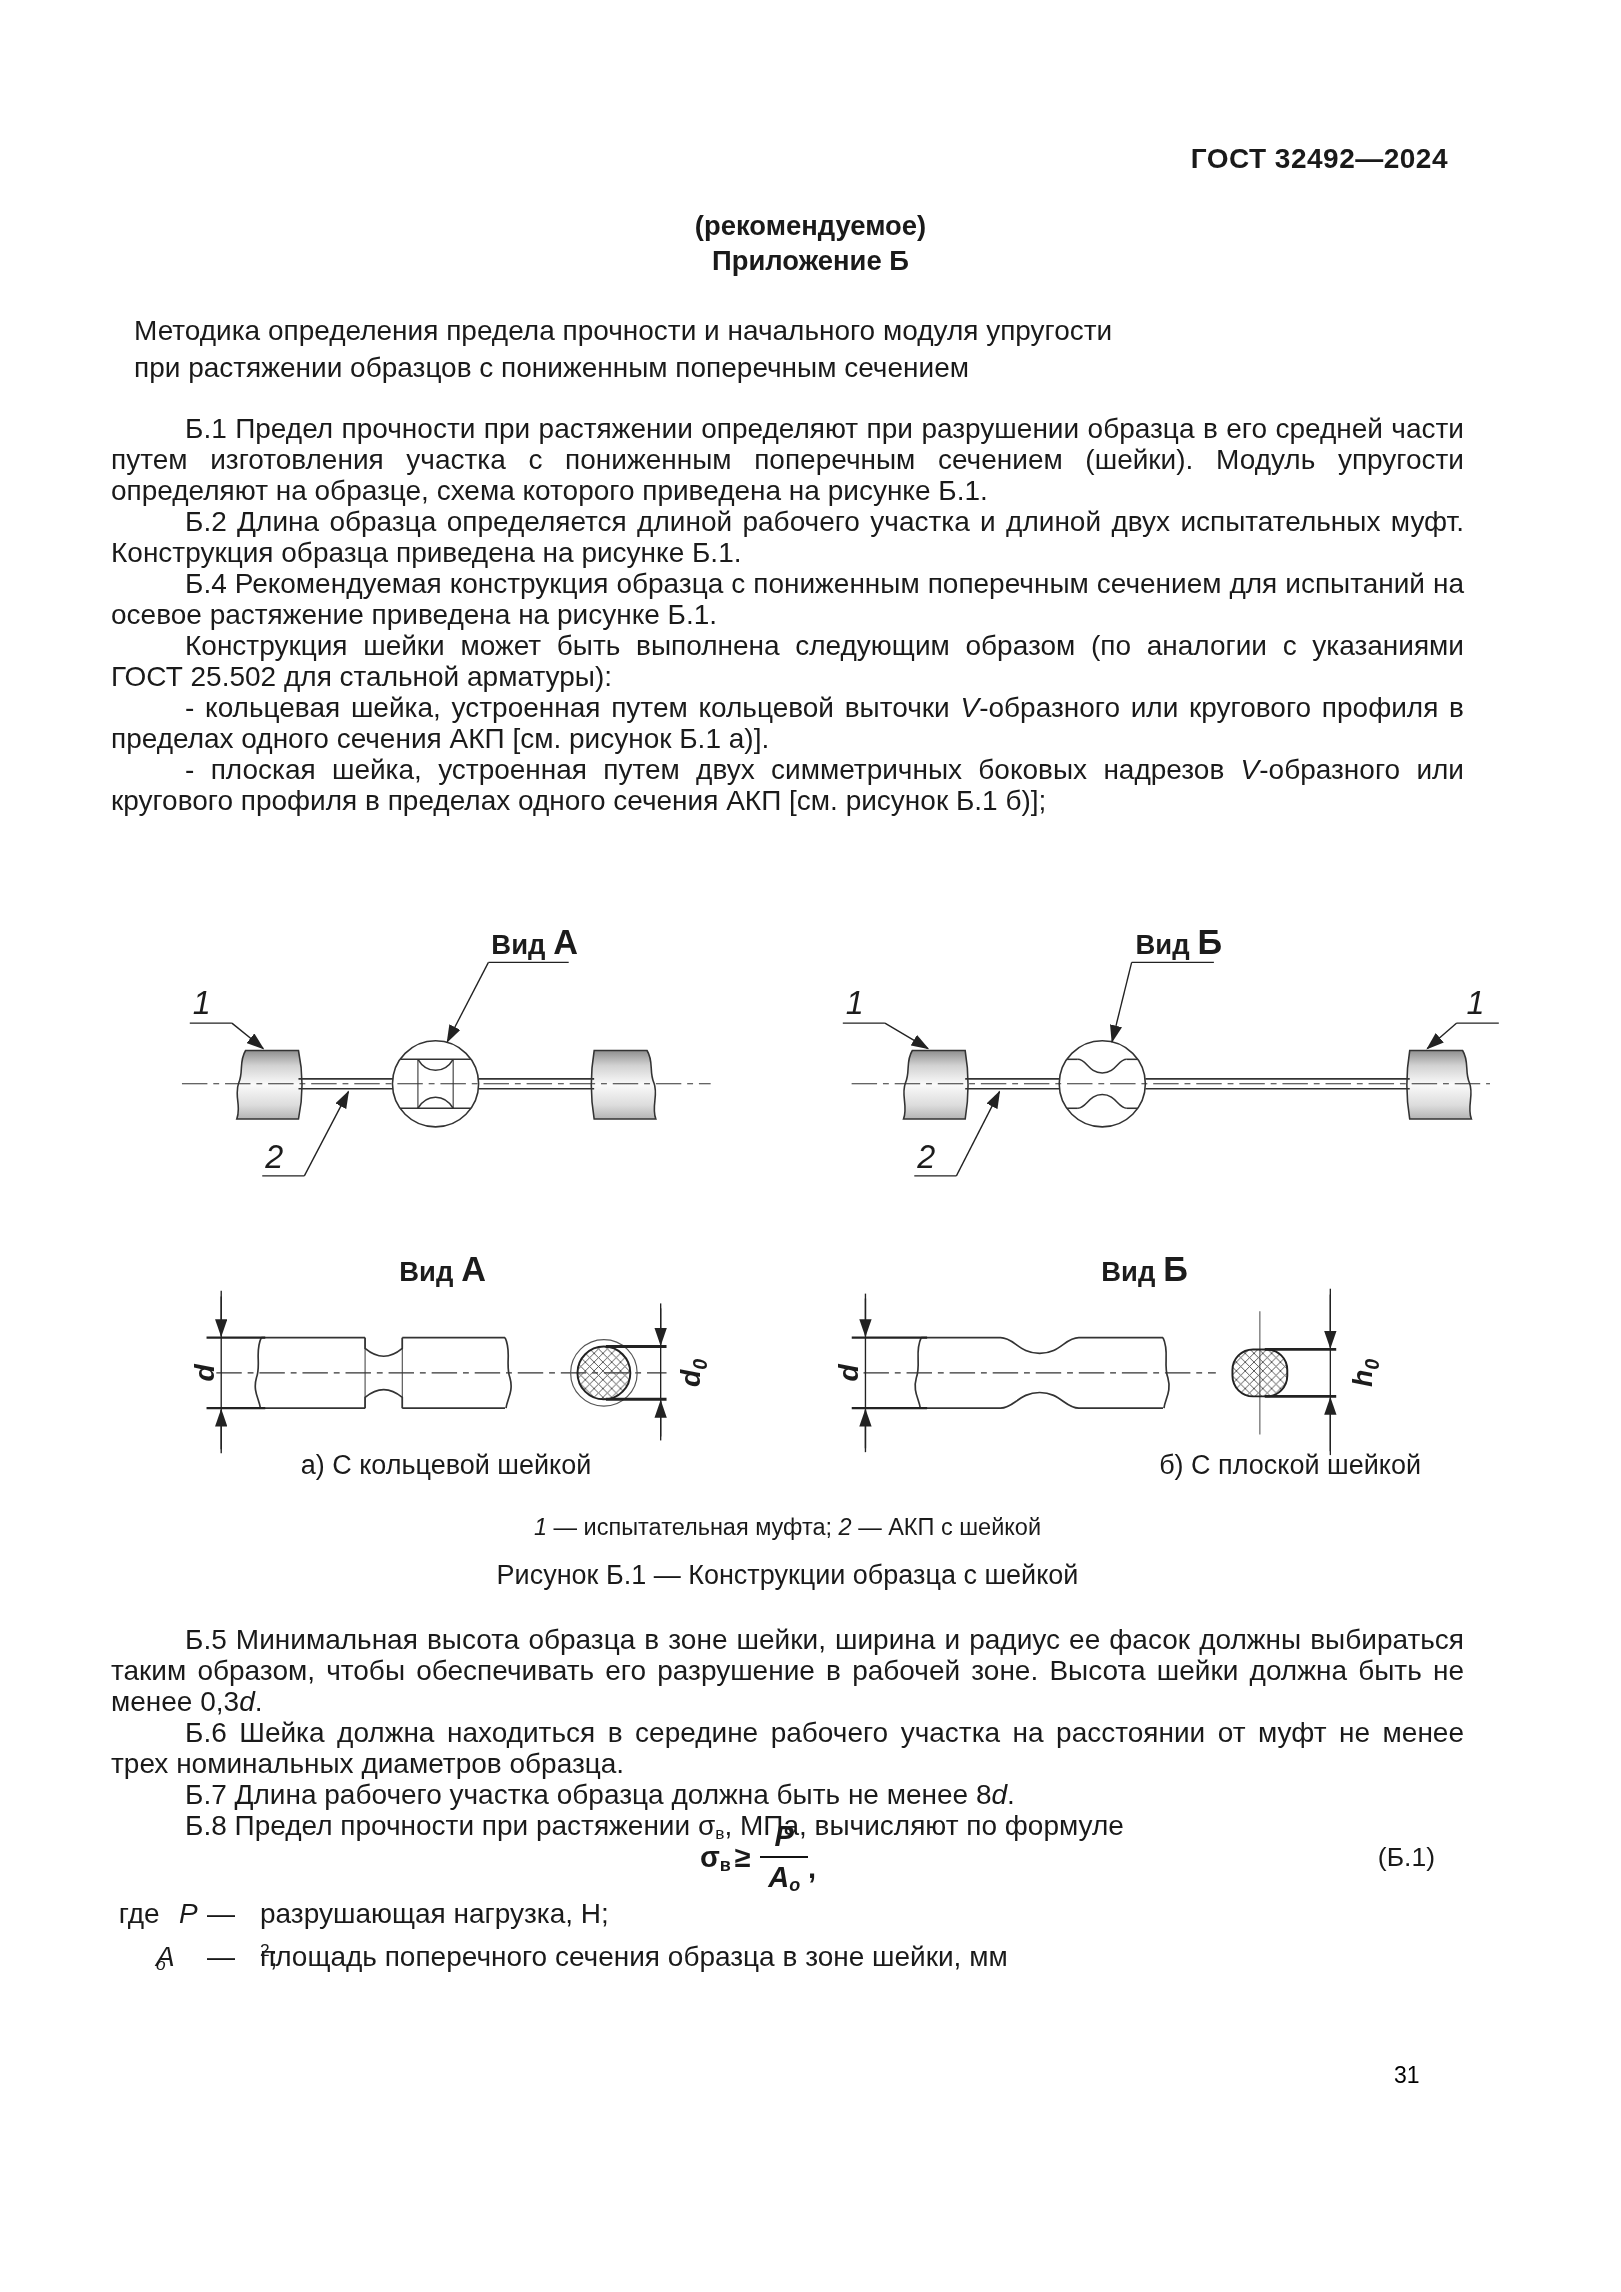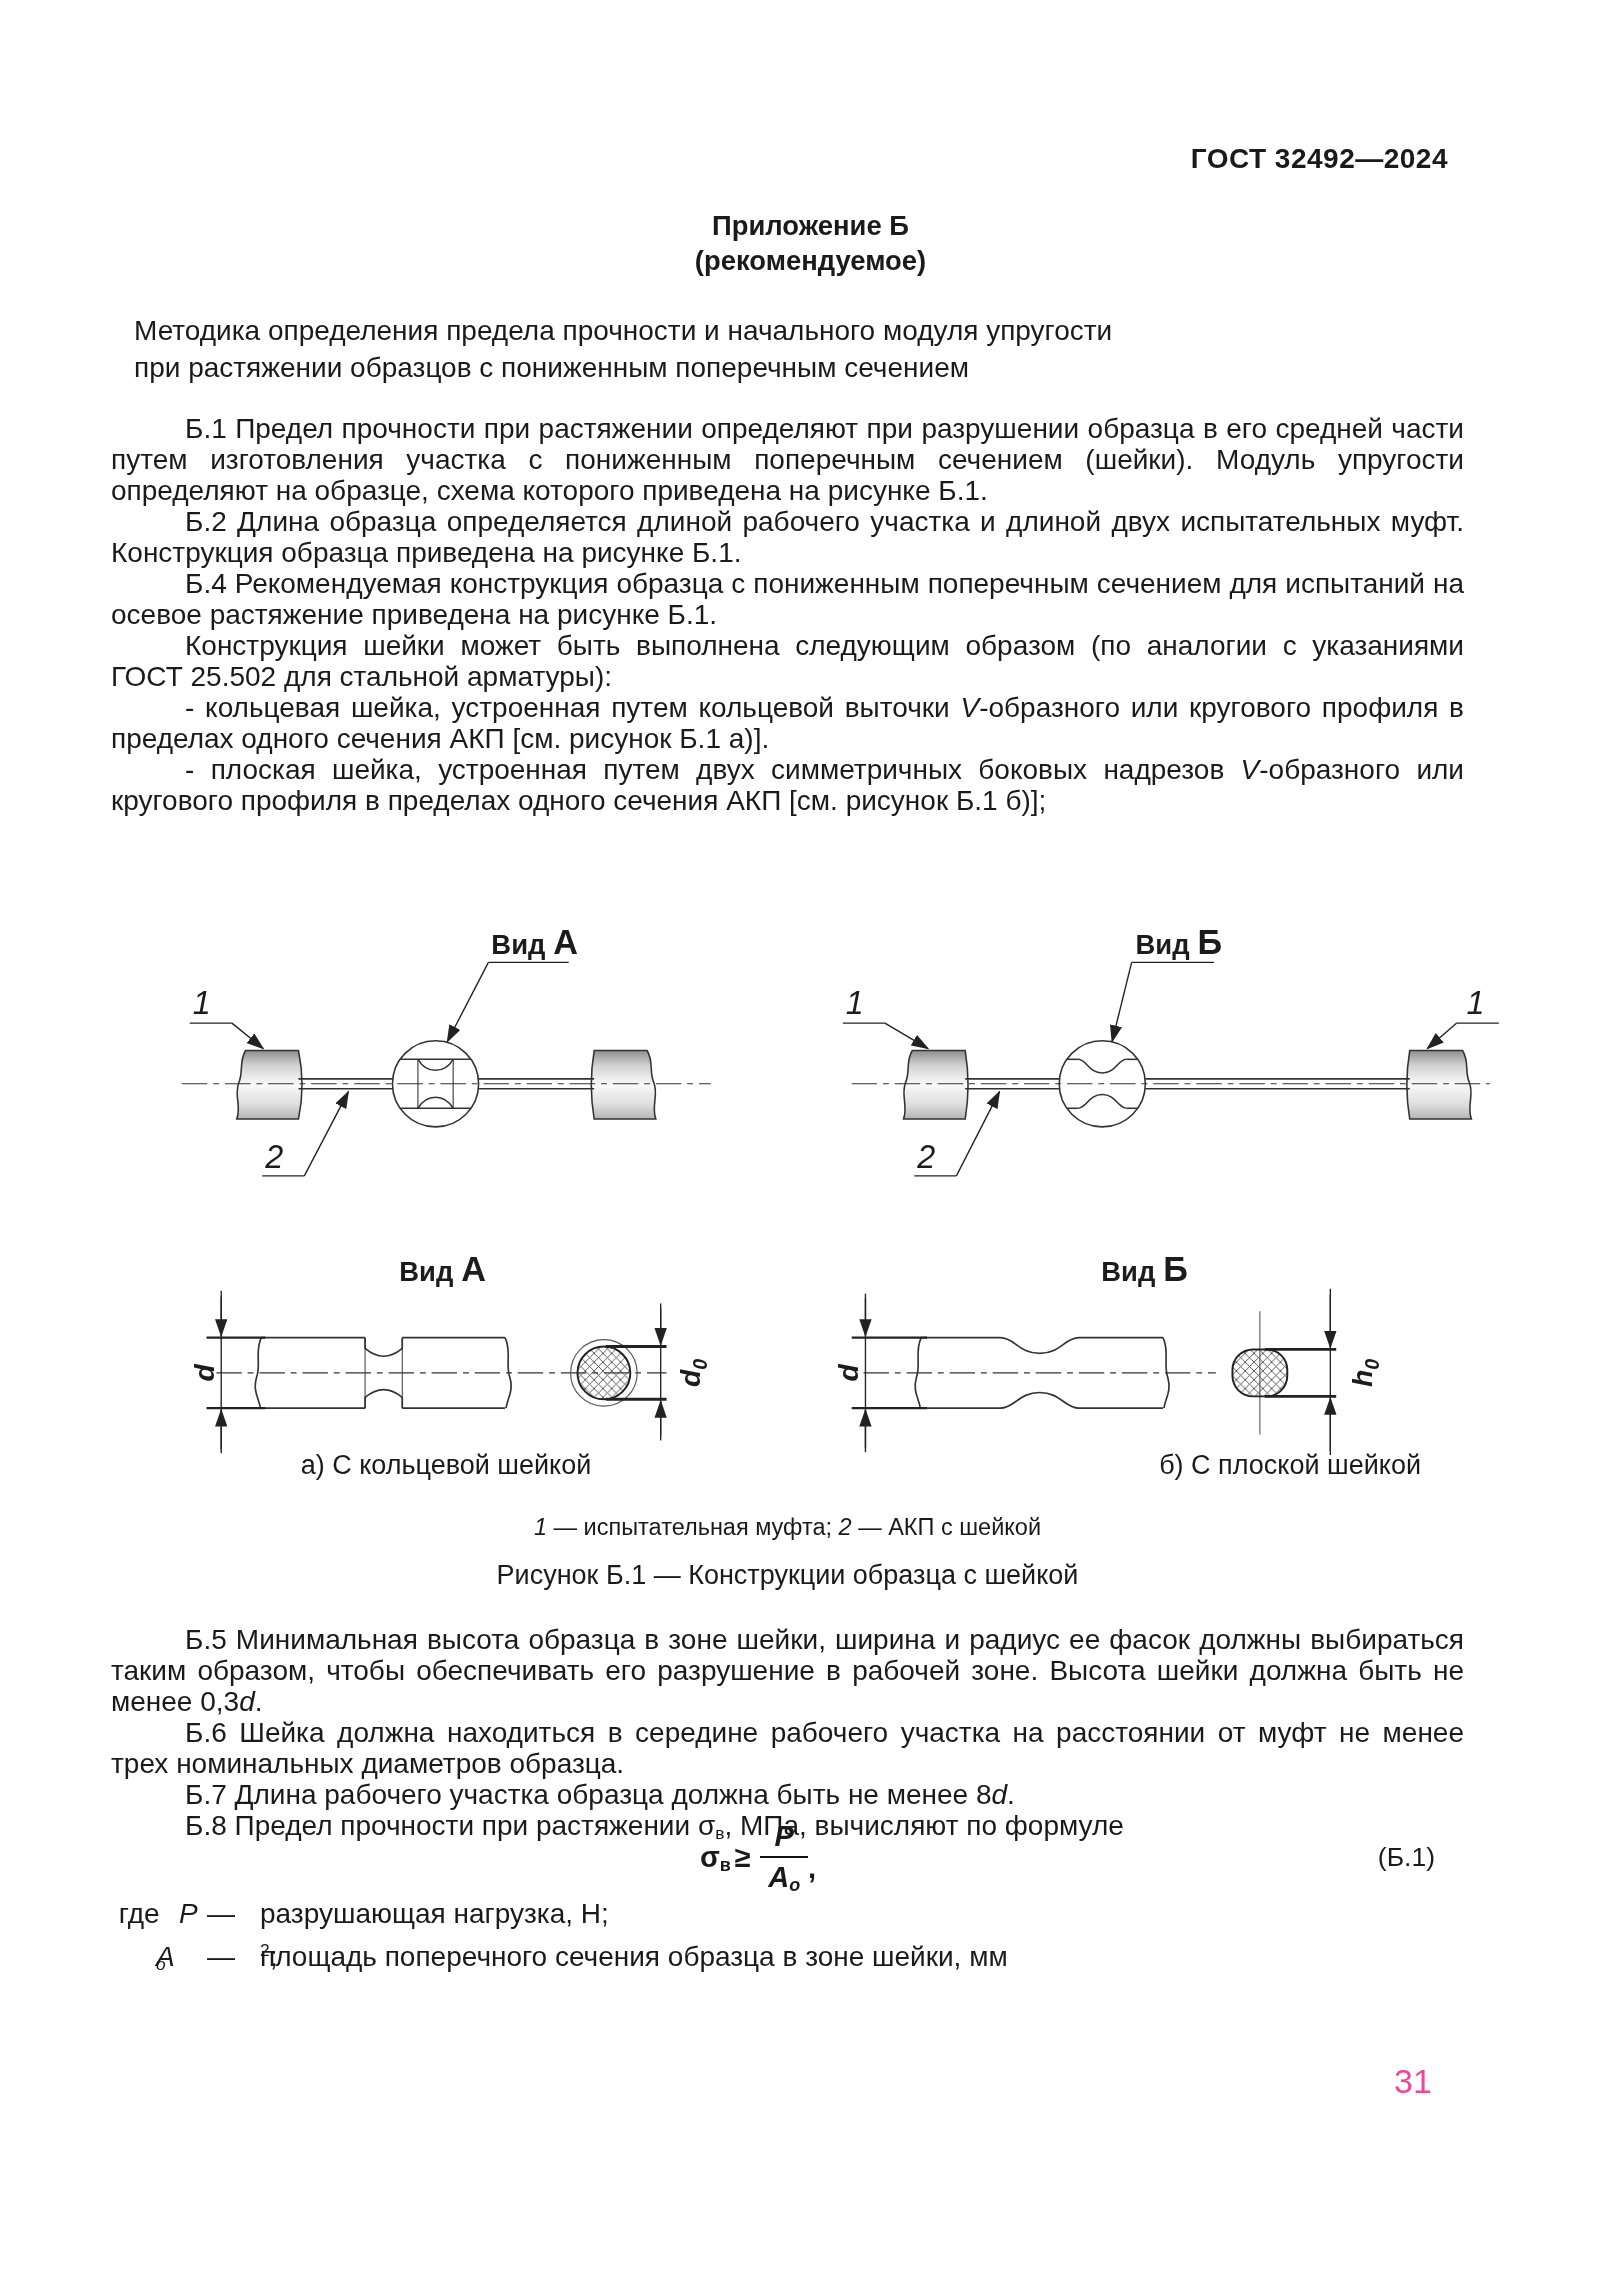--- a/index.html
+++ b/index.html
@@ -46,32 +46,32 @@
   .formula-number{position:absolute;right:29px;top:50%;transform:translateY(-50%);
                   font-size:26.5px;font-weight:normal;text-align:center;}
   .where-block{position:absolute;top:1898px;left:111px;width:1353px;font-size:28px;}
   .where-line{position:relative;height:43px;}
   .where-line span{position:absolute;white-space:nowrap;}
   .w-intro{left:7.8px;}
   .w-p{left:68px;font-style:italic;}
   .w-a{left:45px;font-style:italic;}
   .w-dash{left:96px;}
   .w-text{left:149px;}
-  .page-number{position:absolute;top:2062px;left:1394px;font-size:34px;color:#ec4899;}
+  .page-number{position:absolute;top:2062px;left:1394px;font-size:23px;color:#000000;}
 </style>
 </head>
 <body>
 
 <div class="page">
 
   <div class="doc-code">ГОСТ 32492—2024</div>
 
   <div class="appendix">
+    <div>(рекомендуемое)</div>
     <div>Приложение Б</div>
-    <div>(рекомендуемое)</div>
   </div>
 
   <div class="doc-title">
     <div>Методика определения предела прочности и начального модуля упругости</div>
     <div>при растяжении образцов с пониженным поперечным сечением</div>
   </div>
 
   <div class="body-block" id="top-paragraphs">
     <p>Б.1 Предел прочности при растяжении определяют при разрушении образца в его средней части путем изготовления участка с пониженным поперечным сечением (шейки). Модуль упругости определяют на образце, схема которого приведена на рисунке Б.1.</p>
     <p>Б.2 Длина образца определяется длиной рабочего участка и длиной двух испытательных муфт. Конструкция образца приведена на рисунке Б.1.</p>

